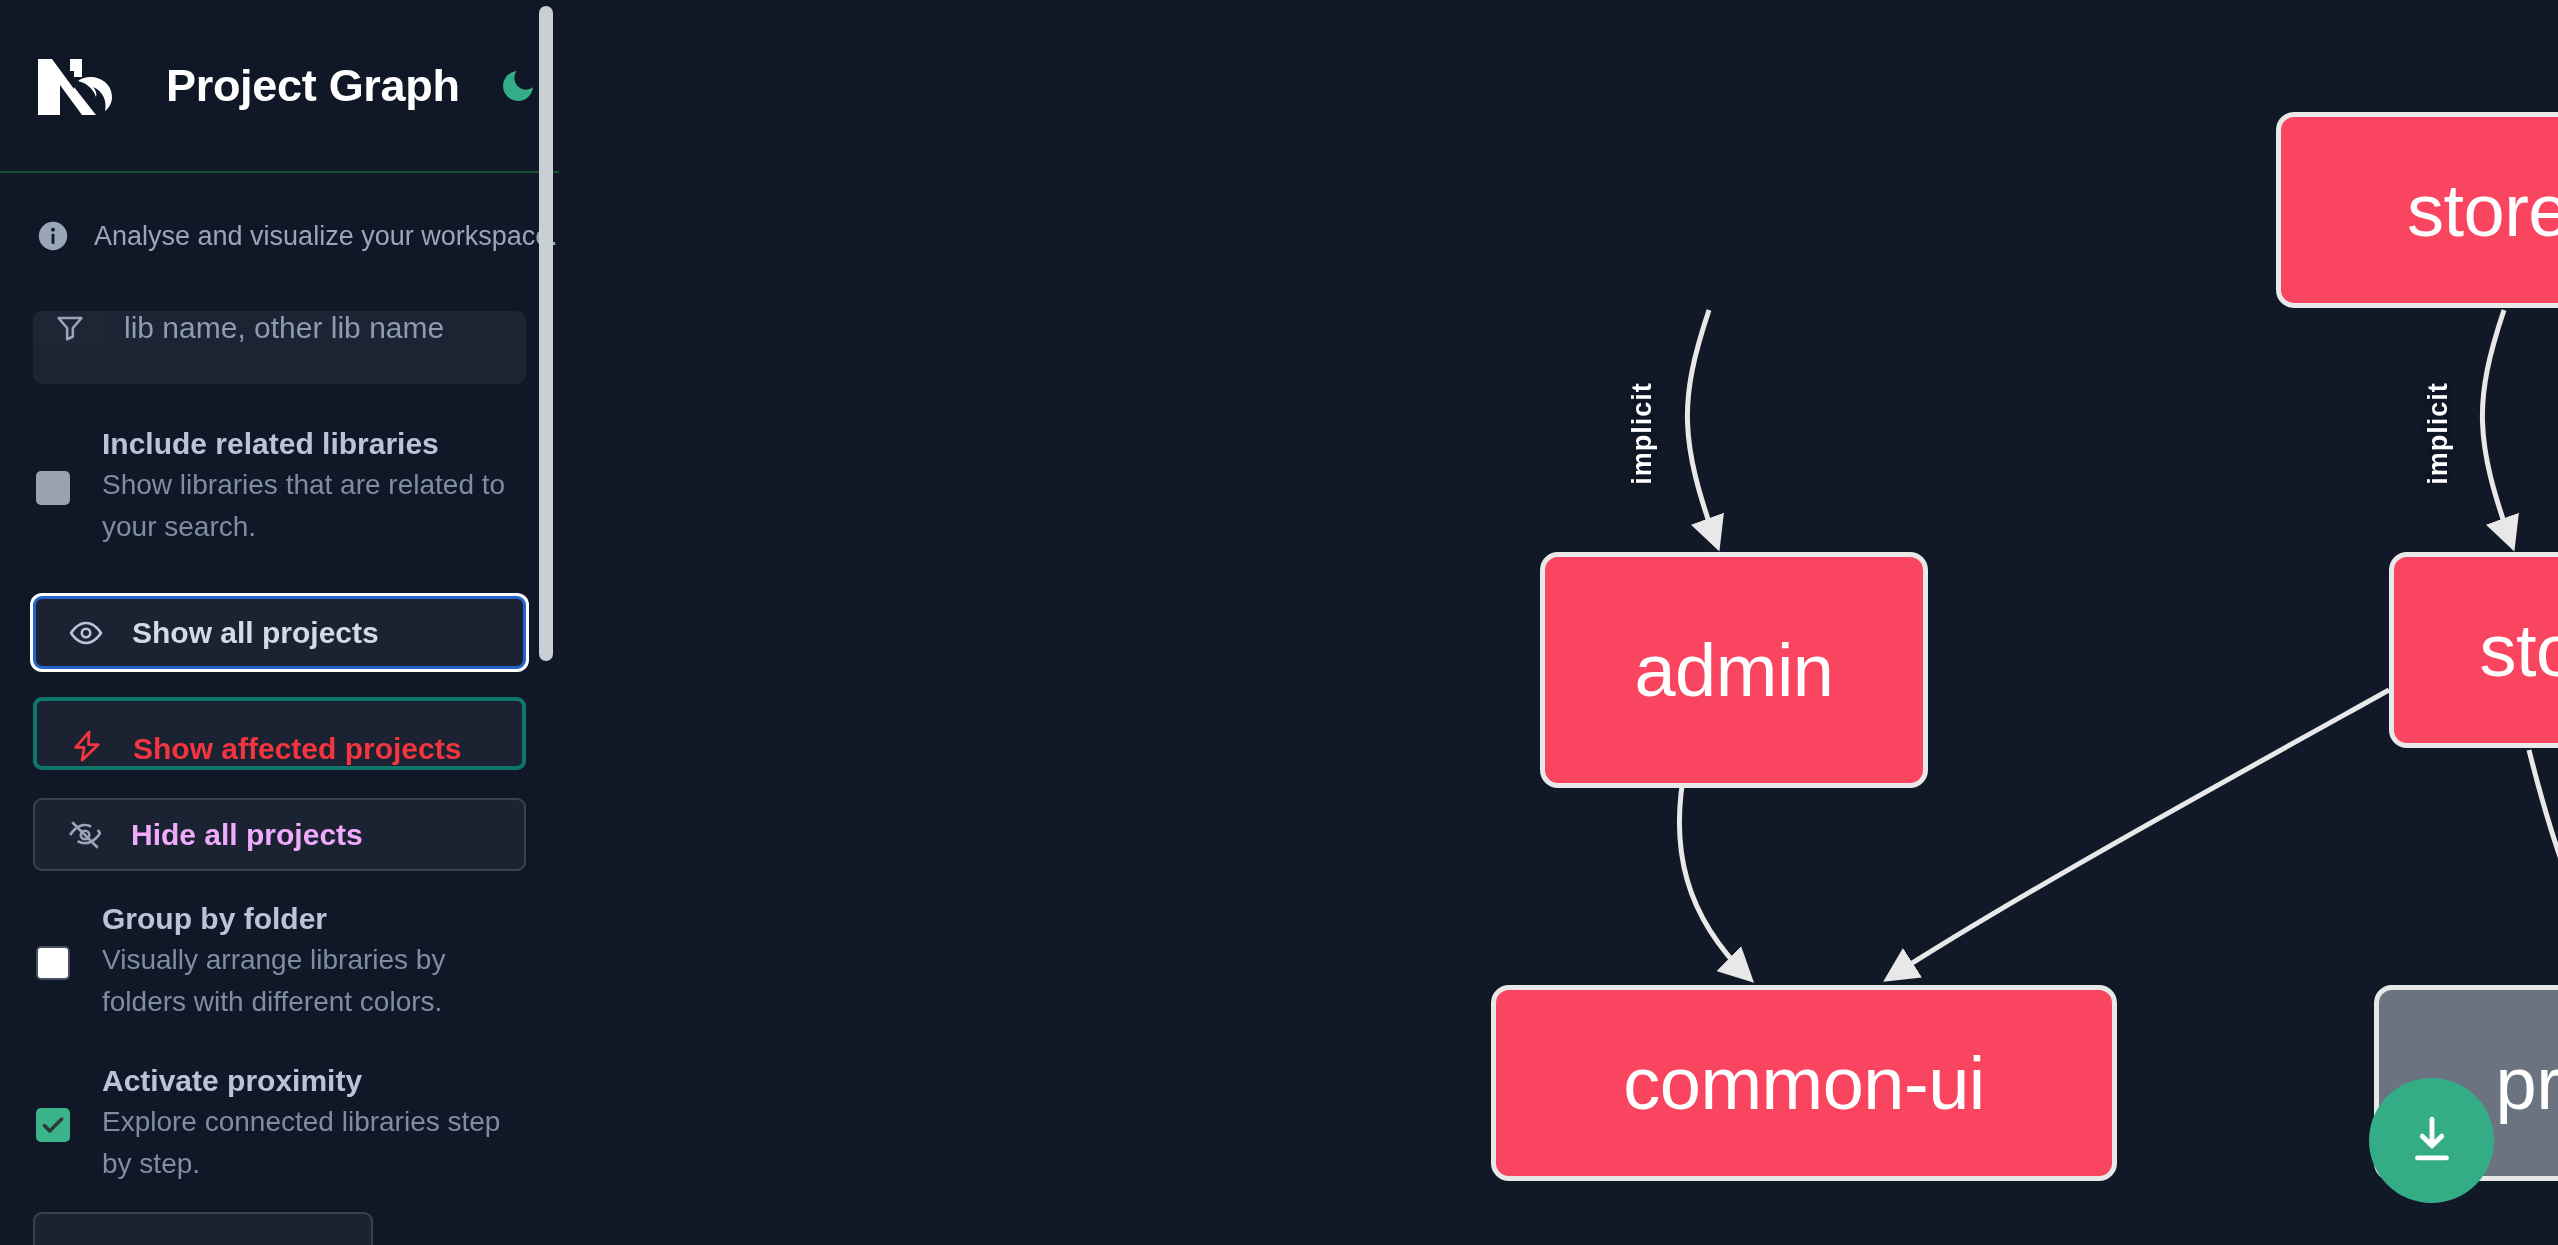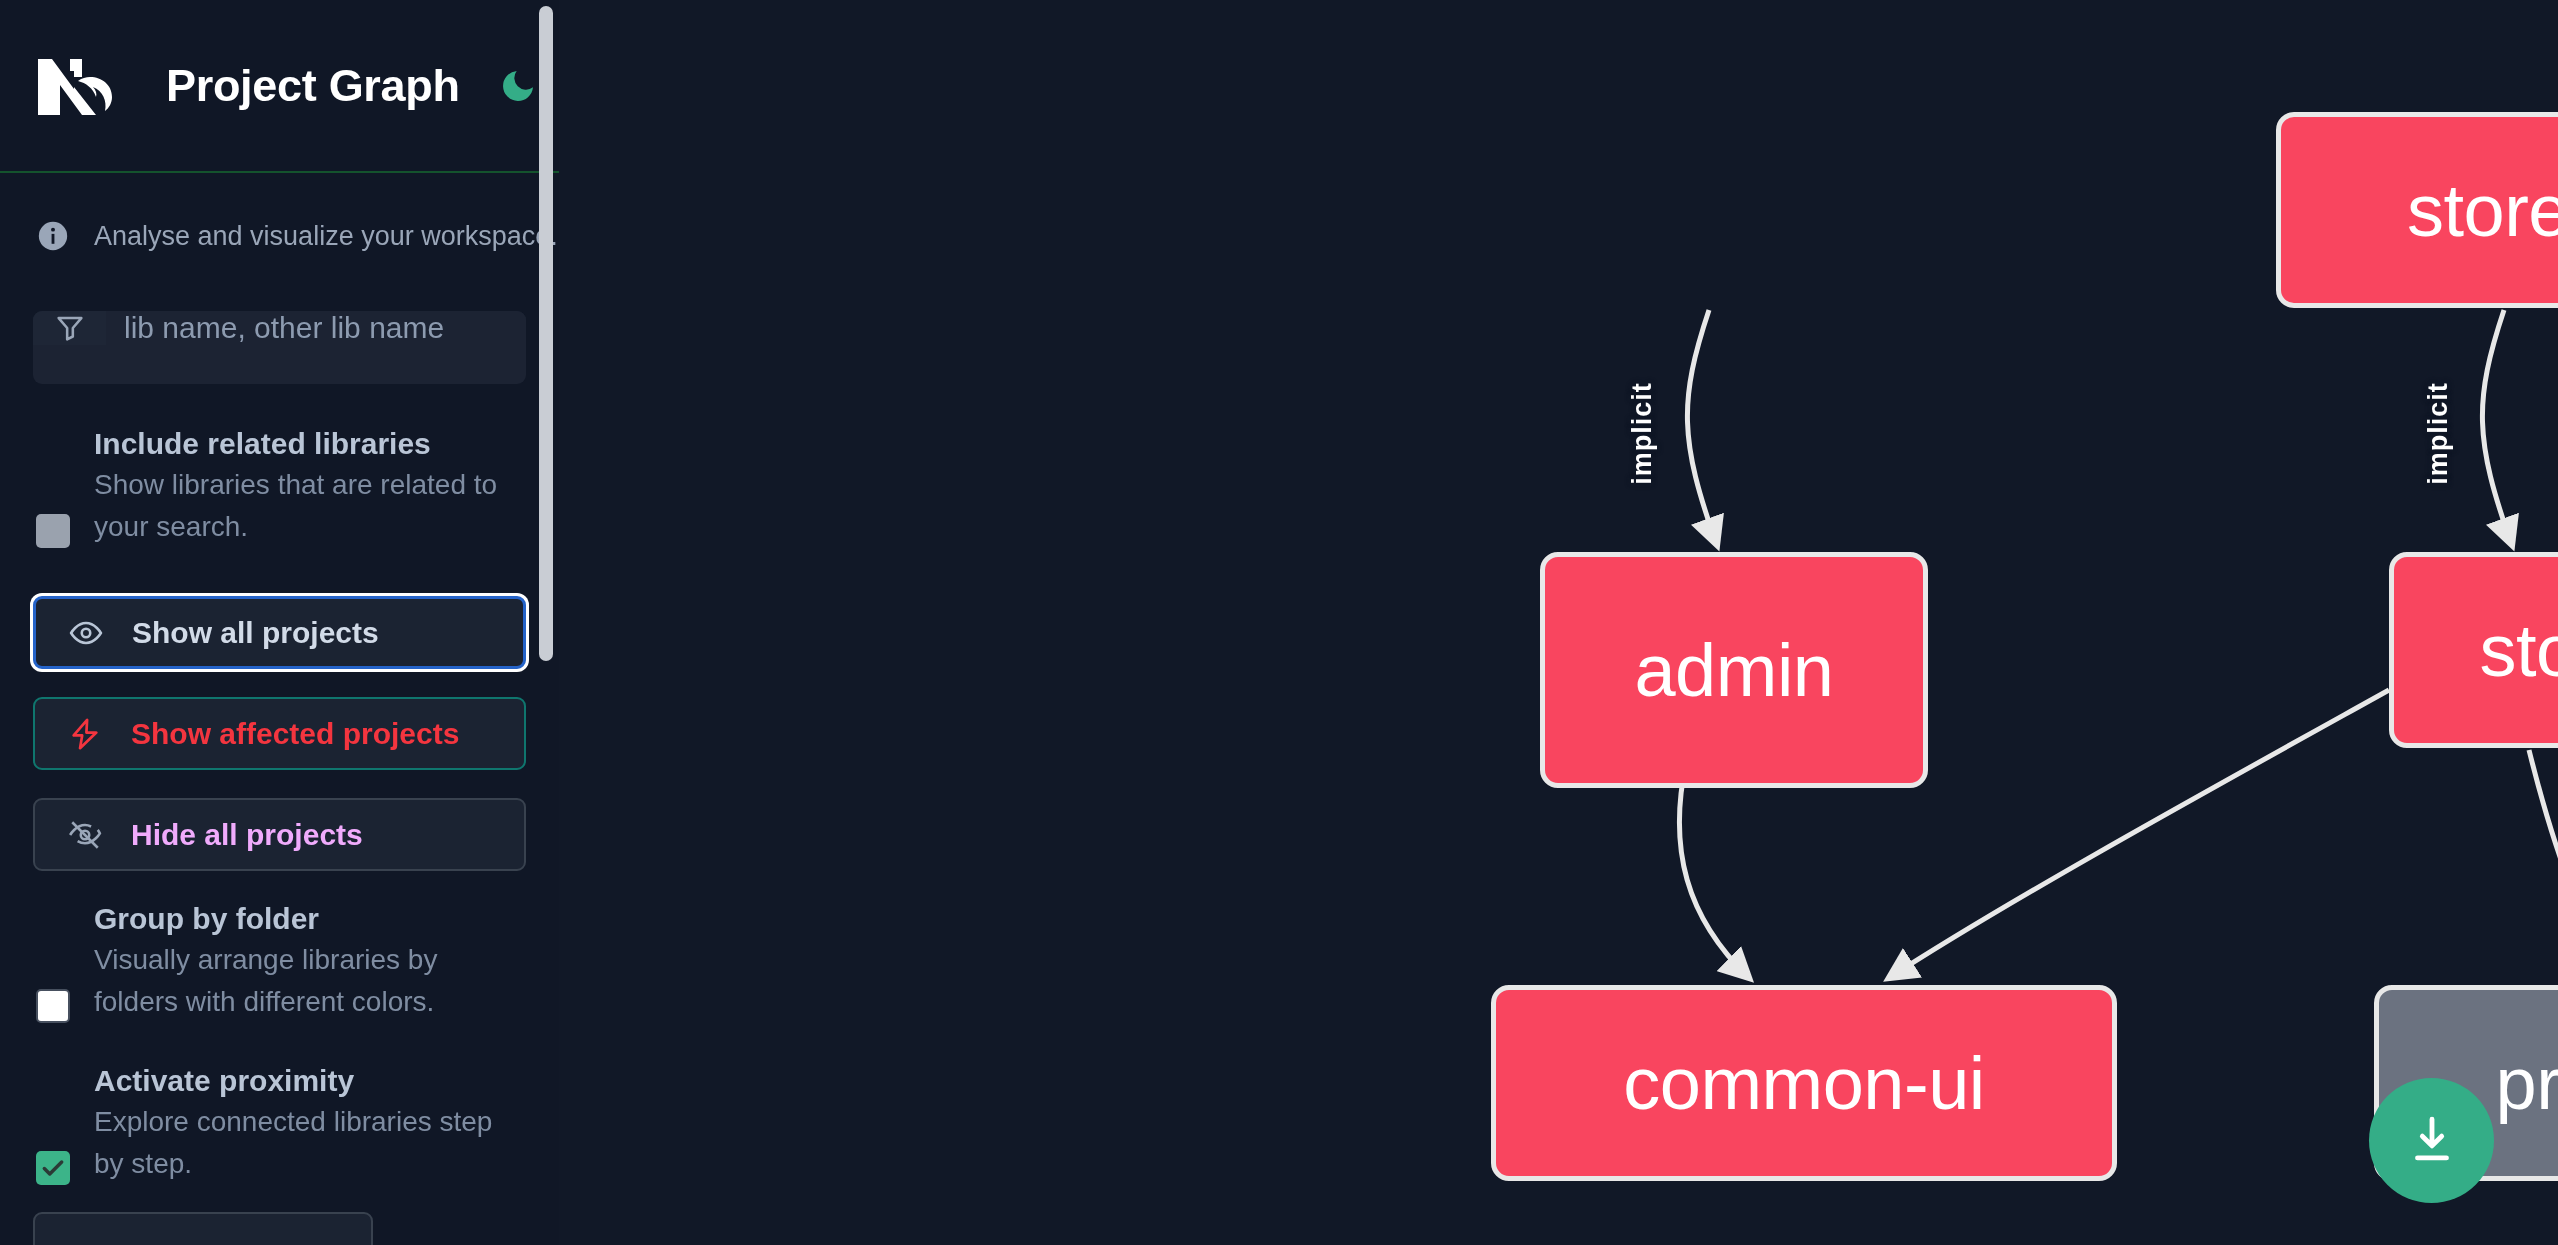--- a/index.html
+++ b/index.html
@@ -72,21 +72,21 @@
     background: #1c2333;
     border: none; outline: none;
     color: #c3cedd;
     font-size: 30px;
     font-family: "Liberation Sans", sans-serif;
     padding: 0 18px;
   }
   .search-input::placeholder { color: #8d9bb0; }
 
   .opt-block { padding: 0 36px; margin-top: 40px; }
-  .opt-row { display: flex; align-items: flex-end; }
+  .opt-row { display: flex; align-items: center; gap: 8px; }
   .cbox {
     width: 34px; height: 34px; flex: 0 0 34px;
     border-radius: 5px;
     margin-top: 4px;
     cursor: pointer;
     display: flex; align-items: center; justify-content: center;
   }
   .cbox.gray { background: #9aa2ae; }
   .cbox.white { background: #ffffff; border: 2px solid #47505f; }
   .cbox.green { background: #3cb489; }
@@ -117,21 +117,21 @@
     font-size: 30px;
     font-weight: 700;
   }
   .gbtn .gicon { width: 40px; height: 40px; flex: 0 0 40px; display:flex; align-items:center; justify-content:center; }
   .gbtn .glabel { margin-left: 26px; white-space: nowrap; }
   .gbtn.focused {
     border: 3px solid #2563c9;
     box-shadow: 0 0 0 3px #ffffff;
   }
   .gbtn.focused .glabel { color: #d2dbe8; }
-  .gbtn.danger { border: 2px solid #0f766e; }
+  .gbtn.danger { border: 4px solid #0f766e; align-items: flex-end; }
   .gbtn.danger .glabel { color: #f4353f; }
   .gbtn.plain { border: 2px solid #39424f; }
   .gbtn.plain .glabel { color: #f0abfc; }
 
   .sb-scroll {
     position: absolute;
     right: 6px; top: 6px;
     width: 14px; height: 655px;
     background: #c9cdd4;
     border-radius: 8px;

